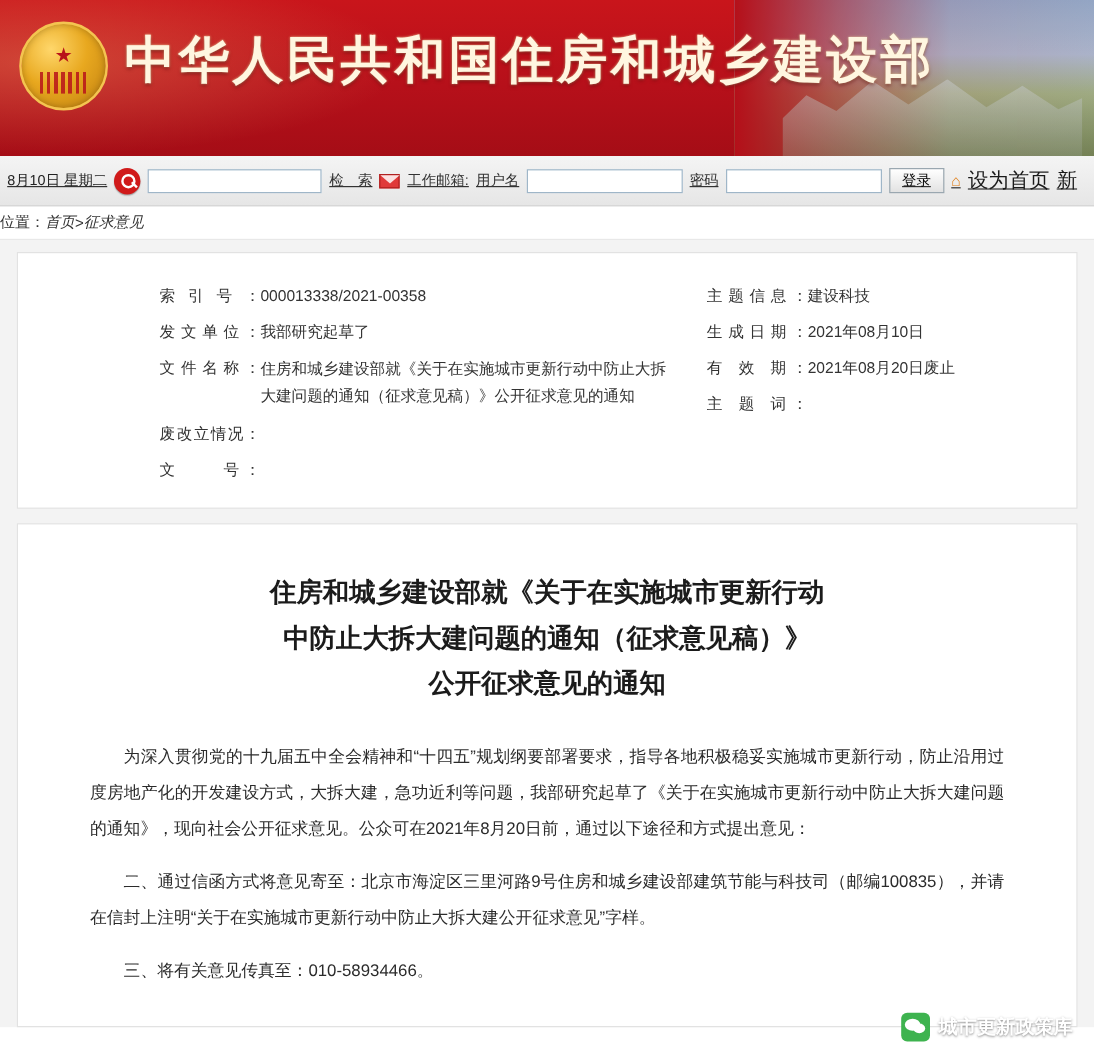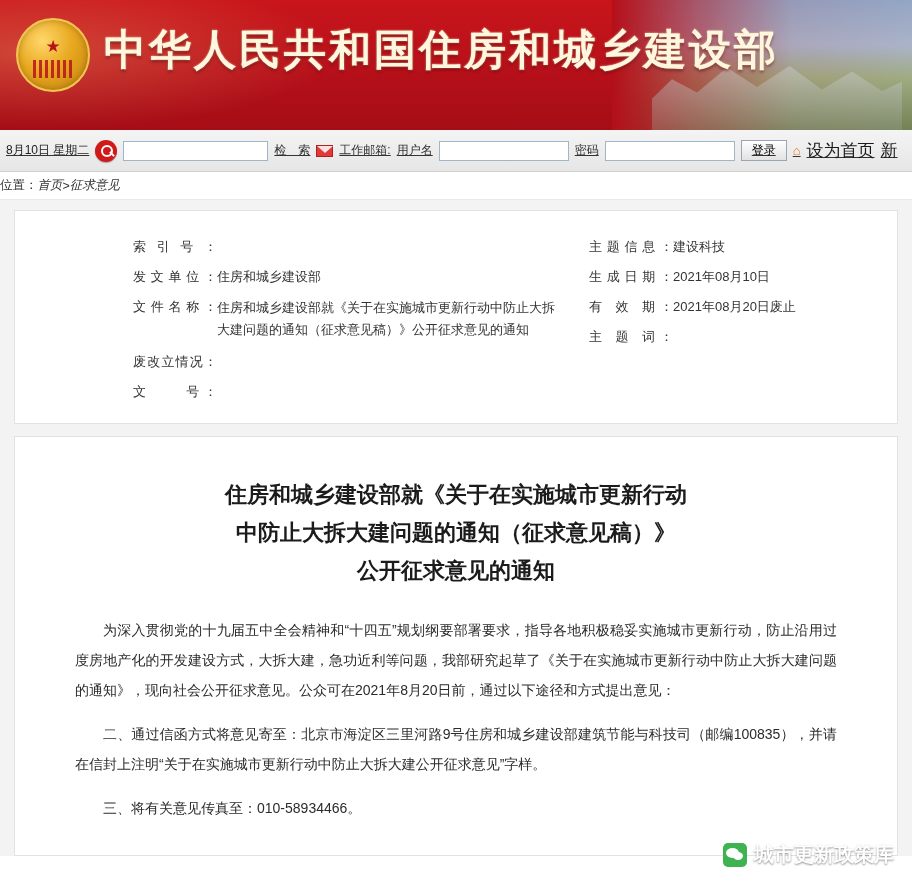--- a/index.html
+++ b/index.html
@@ -206,21 +206,21 @@
     margin: 0 0 14px 0;
     text-align: justify;
   }
 
   
   .watermark {
     position: absolute;
     right: 18px; bottom: 14px;
     display: flex; align-items: center; gap: 7px;
     color: #fff;
-    font-size: 20px;
+    font-size: 16px;
     text-shadow: 0 1px 2px rgba(0,0,0,.45);
     font-weight: bold;
     justify-content: center;
   }
   .wm-logo {
     width: 24px; height: 24px; border-radius: 5px;
     background: #3eb34f;
     position: relative;
     flex: 0 0 auto;
   }
@@ -270,24 +270,25 @@
   <a href="#">征求意见</a>
 </div>
 
 <div class="page">
 
   <div class="card">
     <div class="meta">
       <div class="meta-col left">
         <div class="meta-row">
           <span class="meta-key">索引号</span>
+          <span class="meta-val">000013338/2021-00358</span>
         </div>
         <div class="meta-row">
           <span class="meta-key">发文单位</span>
-          <span class="meta-val">住房和城乡建设部</span>
+          <span class="meta-val">我部研究起草了</span>
         </div>
         <div class="meta-row">
           <span class="meta-key">文件名称</span>
           <span class="meta-val multiline">住房和城乡建设部就《关于在实施城市更新行动中防止大拆大建问题的通知（征求意见稿）》公开征求意见的通知</span>
         </div>
         <div class="meta-row">
           <span class="meta-key">废改立情况</span>
           <span class="meta-val"></span>
         </div>
         <div class="meta-row">

